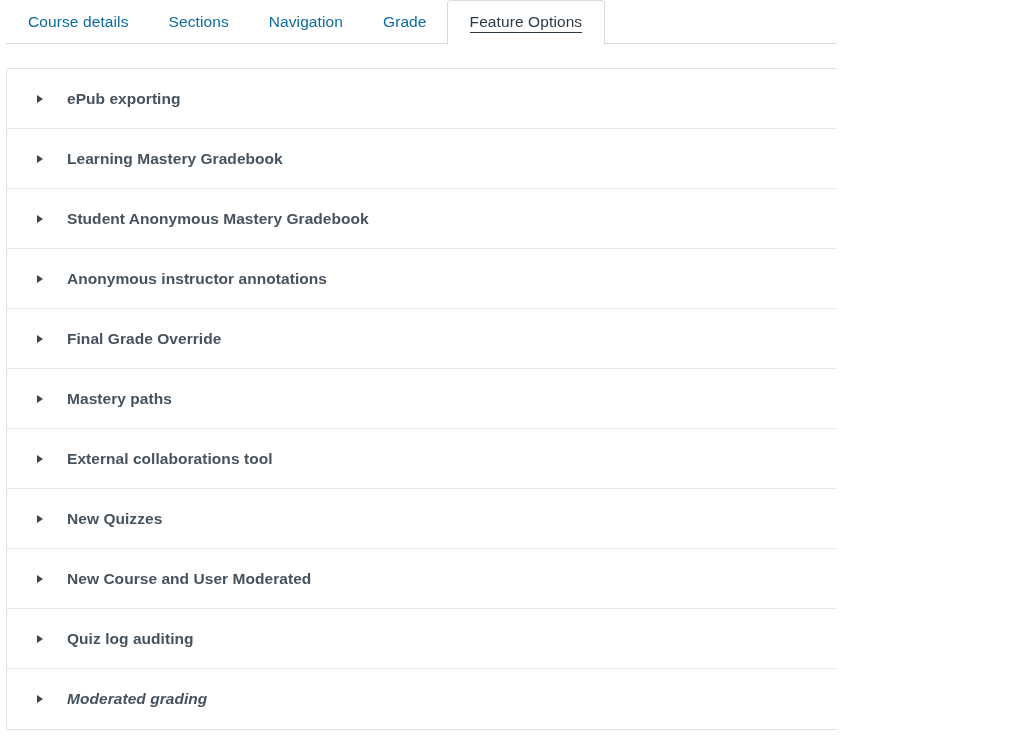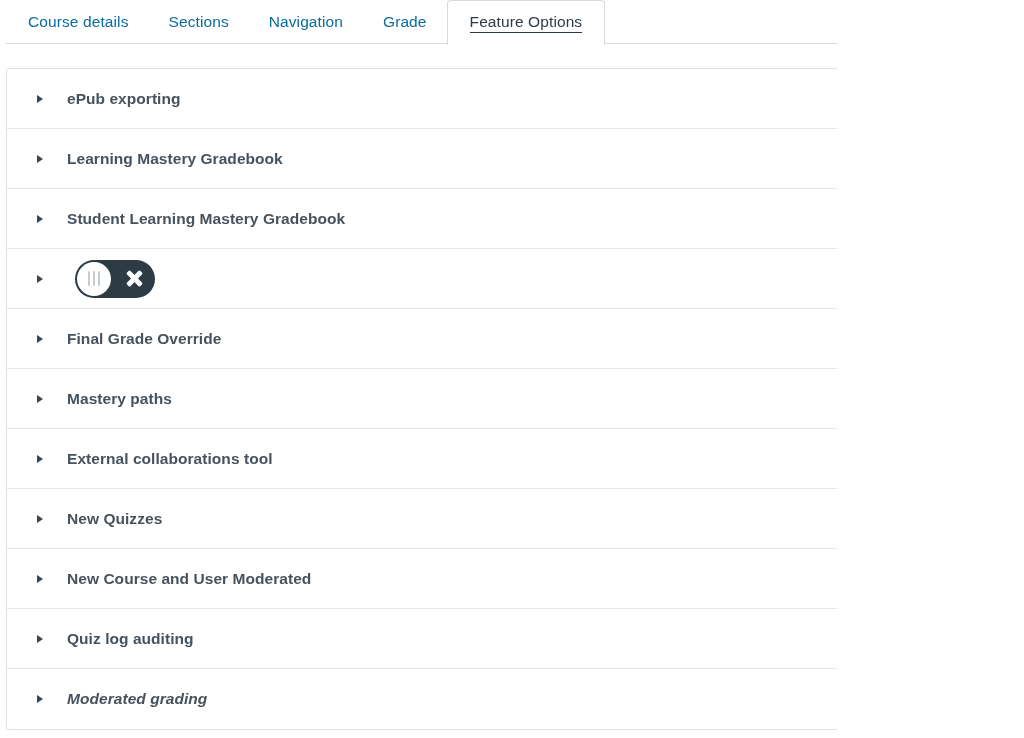--- a/index.html
+++ b/index.html
@@ -234,34 +234,35 @@
               <i></i>
               <i></i>
               <i></i>
             </span>
             <span class="toggle-x"></span>
           </span>
         </span>
       </div>
       <div class="feature-row">
         <span class="disclosure-arrow"></span>
-        <span class="feature-label">Student Learning Mastery Gradebook</span>
-        <span class="feature-state">
-          <span class="toggle">
-            <span class="toggle-knob">
-              <i></i>
-              <i></i>
-              <i></i>
-            </span>
-            <span class="toggle-x"></span>
-          </span>
-        </span>
-      </div>
-      <div class="feature-row">
-        <span class="disclosure-arrow"></span>
+        <span class="feature-label">Student Anonymous Mastery Gradebook</span>
+        <span class="feature-state">
+          <span class="toggle">
+            <span class="toggle-knob">
+              <i></i>
+              <i></i>
+              <i></i>
+            </span>
+            <span class="toggle-x"></span>
+          </span>
+        </span>
+      </div>
+      <div class="feature-row">
+        <span class="disclosure-arrow"></span>
+        <span class="feature-label">Anonymous instructor annotations</span>
         <span class="feature-state">
           <span class="toggle">
             <span class="toggle-knob">
               <i></i>
               <i></i>
               <i></i>
             </span>
             <span class="toggle-x"></span>
           </span>
         </span>

